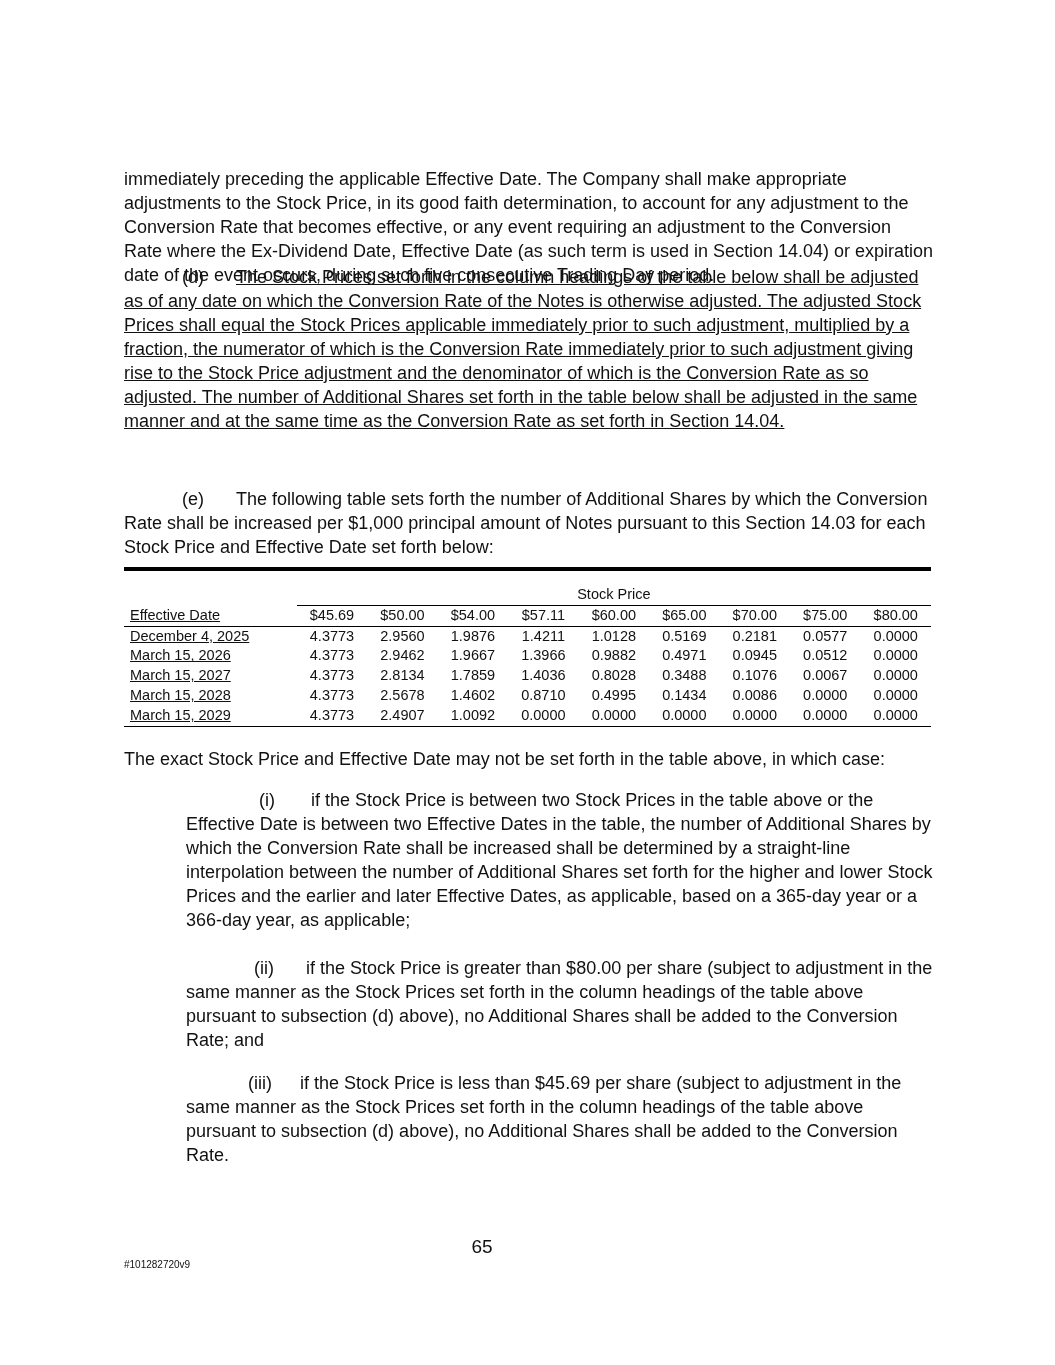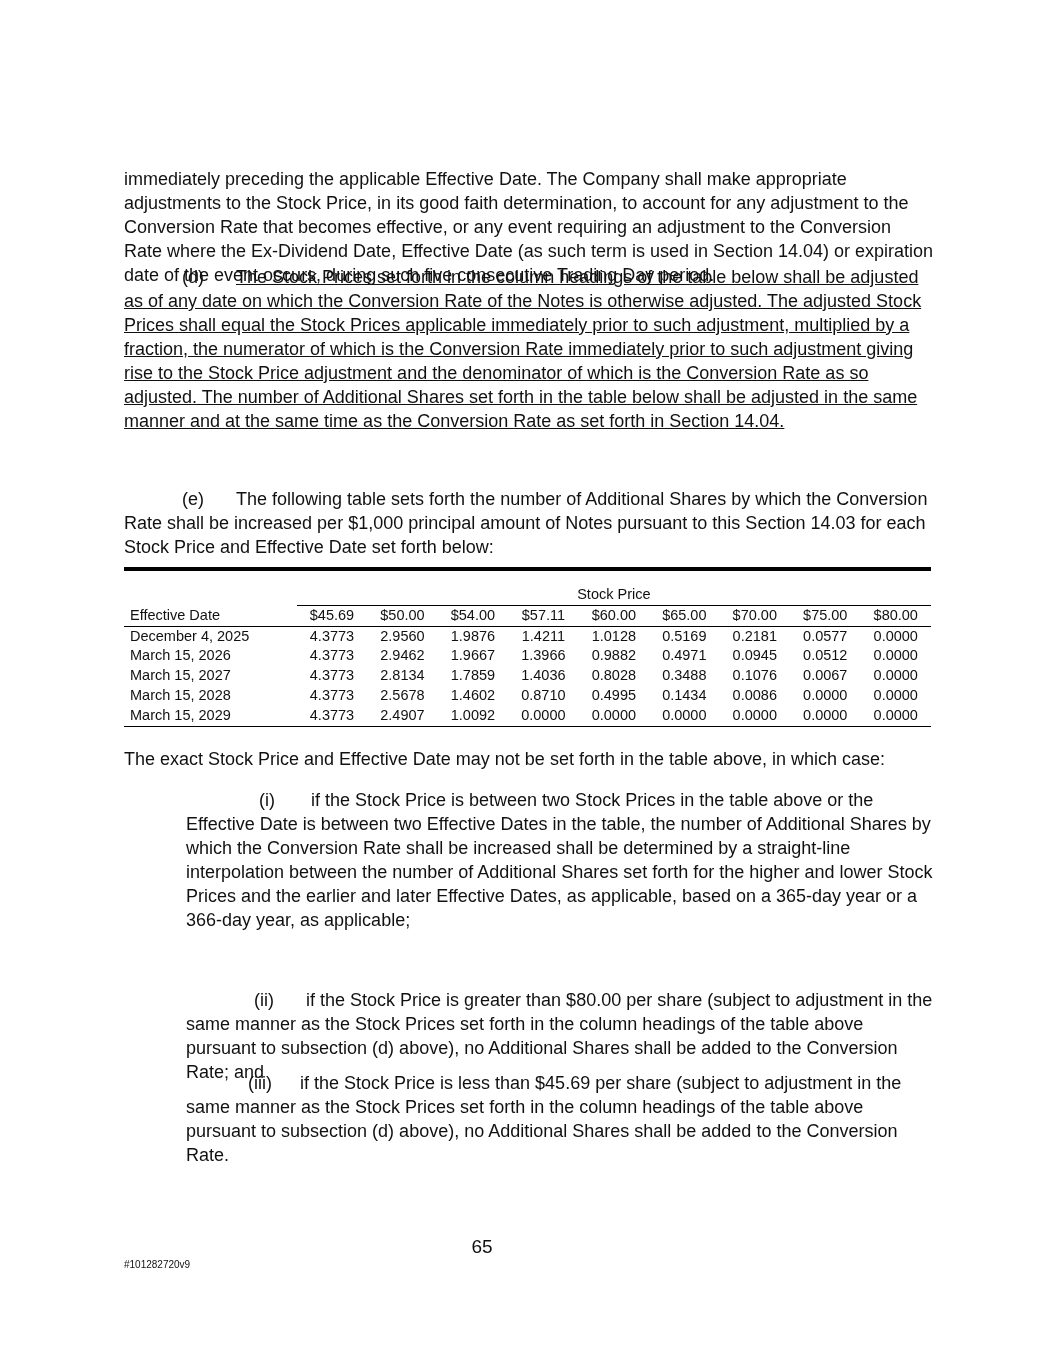--- a/index.html
+++ b/index.html
@@ -11,32 +11,32 @@
   #p1 { top: 124px; margin-top: 43px; }
   #p2 { top: 265px; text-decoration: underline; }
   #p3 { top: 487px; }
   .indent-label { display: inline-block; margin-left: 58px; width: 54px; }
   .tbl-wrap { position: absolute; left: 124px; top: 567px; width: 807px; }
   .thick-rule { height: 4px; background: #000; }
   table { border-collapse: collapse; width: 807px; font-size: 14.5px; margin-top: 14px; }
   td, th { padding: 0; font-weight: normal; line-height: 19.8px; }
   .sp-head { text-align: center; border-bottom: 1px solid #000; padding-left: 0; }
   .hdr-row th { border-bottom: 1px solid #000; }
-  .col-date { text-align: left; padding-left: 6px; width: 168px; }
+  .col-date { text-align: left; padding-left: 6px; width: 168px; text-decoration: underline; }
   .col-val { text-align: center; width: 70.8px; }
   .last-row td { border-bottom: 1px solid #000; }
   #p4 { top: 747px; }
   .sub { position: absolute; left: 186px; width: 750px; font-size: 18px; line-height: 24px; }
   .sub p { margin: 0; }
   #s1 { top: 788px; }
   #s2 { top: 956px; }
   #s3 { top: 1071px; }
   .sub .lbl { display: inline-block; text-align: left; width: 52px; }
   #s1 .lbl-pad { margin-left: 73px; }
-  #s2 .lbl-pad { margin-left: 68px; margin-top: 32px; }
+  #s2 .lbl-pad { margin-left: 68px; }
   #s3 .lbl-pad { margin-left: 62px; }
   .page-num { position: absolute; top: 1236px; left: 0; width: 932px; text-align: center; font-size: 19px; padding-left: 16px; }
   .doc-id { position: absolute; top: 1259px; left: 124px; font-size: 10px; }
 </style>
 </head>
 <body>
 
 <div class="page">
 
   <div class="text" id="p1">

